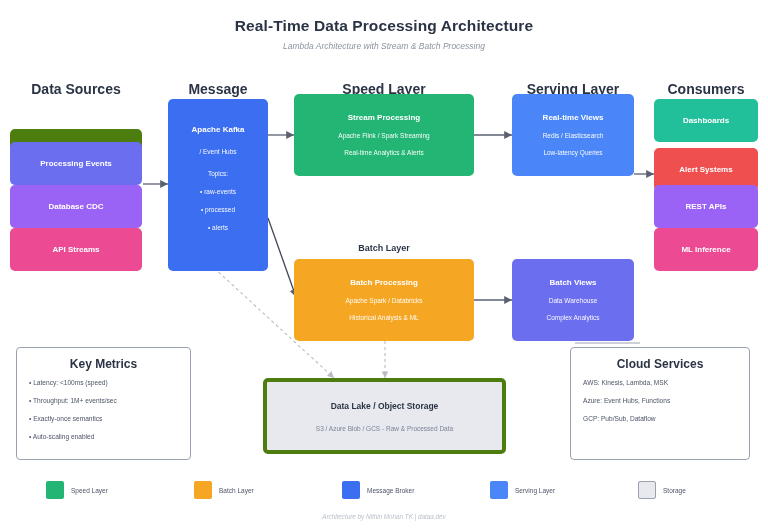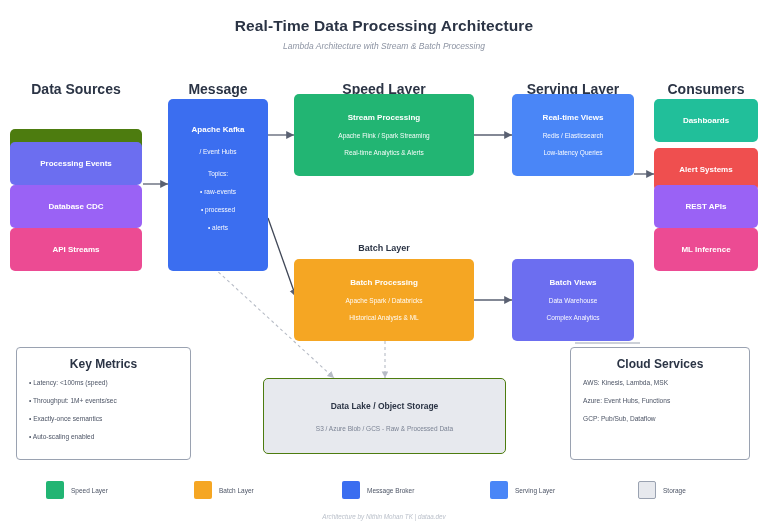--- a/index.html
+++ b/index.html
@@ -122,21 +122,21 @@
     margin-bottom: 10px;
     white-space: nowrap;
   }
   .panel .p-line:last-child { margin-bottom: 0; }
 
   
   .storage-node {
     position: absolute;
     box-sizing: border-box;
     background: #e7e9ee;
-    border: 1px solid #4d7c0f;
+    border: 4px solid #4d7c0f;
     border-radius: 5px;
     display: flex;
     flex-direction: column;
     align-items: center;
     justify-content: center;
     text-align: right;
   }
   .storage-node .s-title {
     font-size: 8.5px;
     font-weight: bold;

